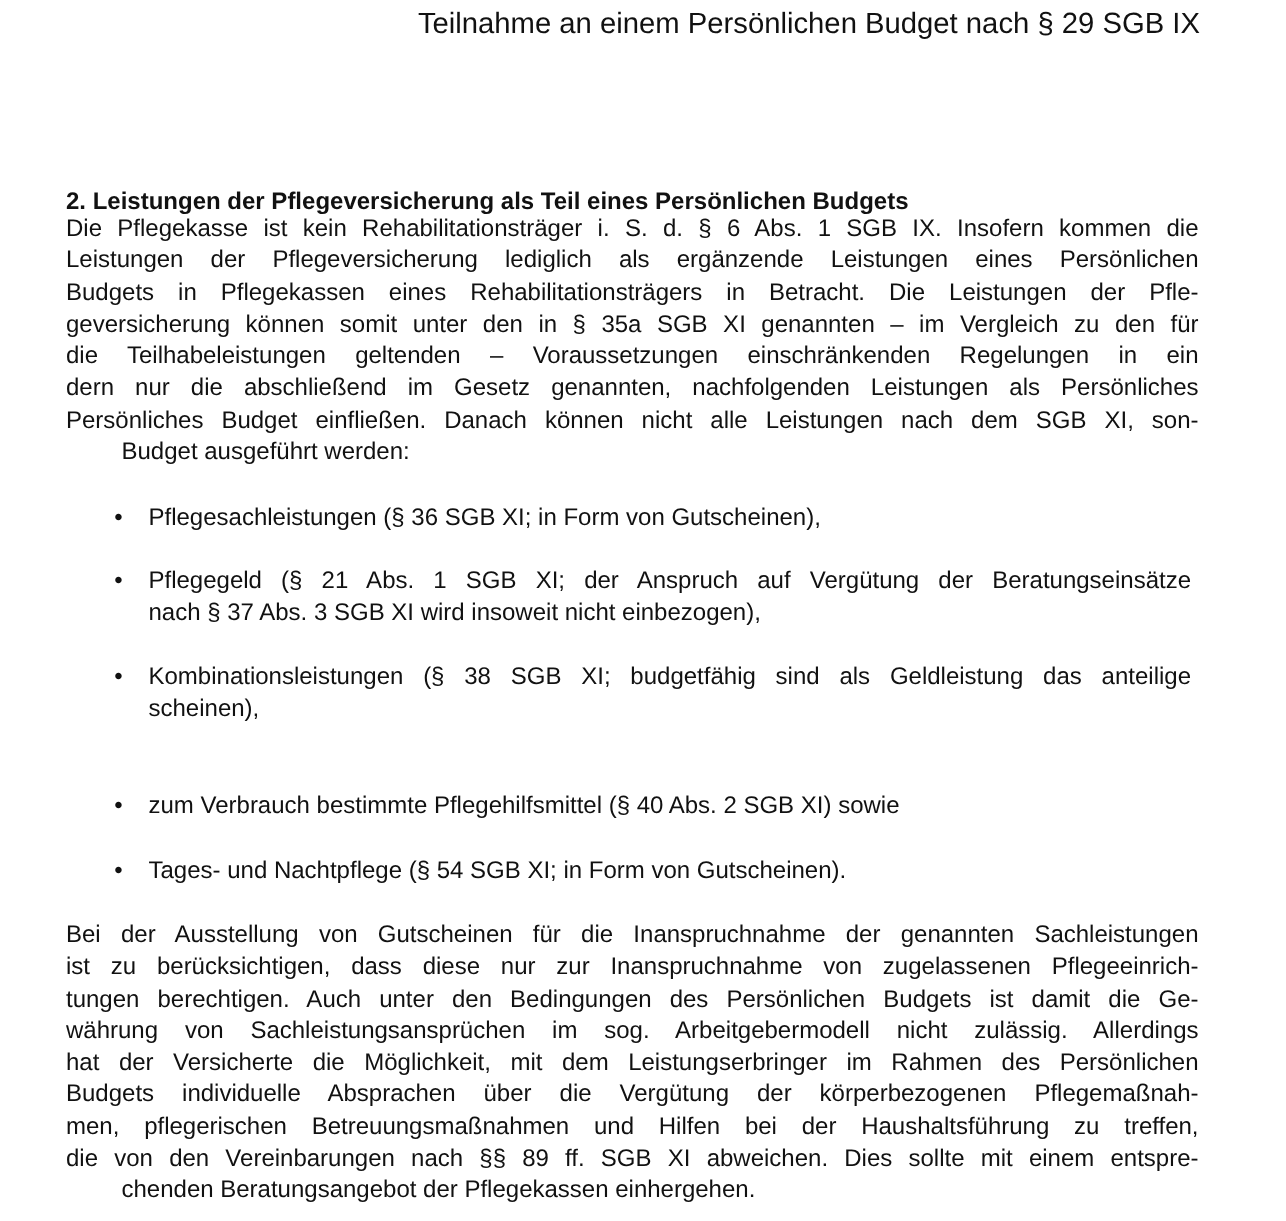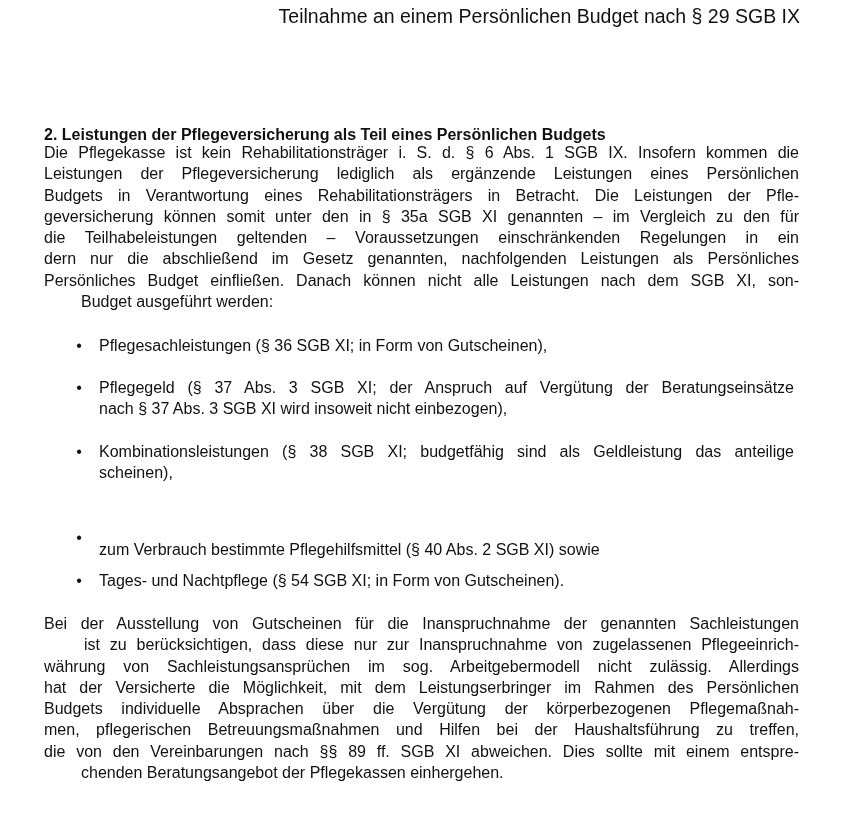--- a/index.html
+++ b/index.html
@@ -47,67 +47,68 @@
 
 <div class="header">
   <div>Teilnahme an einem Persönlichen Budget nach § 29 SGB IX</div>
 </div>
 
 <div class="heading">2. Leistungen der Pflegeversicherung als Teil eines Persönlichen Budgets</div>
 
 <div class="para" id="p1">
   <span class="line" style="white-space: normal; overflow: hidden;">Die Pflegekasse ist kein Rehabilitationsträger i. S. d. § 6 Abs. 1 SGB IX. Insofern kommen die</span>
   <span class="line" style="white-space: normal; overflow: hidden;">Leistungen der Pflegeversicherung lediglich als ergänzende Leistungen eines Persönlichen</span>
-  <span class="line" style="white-space: normal; overflow: hidden;">Budgets in Verantwortung eines Rehabilitationsträgers in Betracht. Die Leistungen der Pfle-</span>
+  <span class="line" style="white-space: normal; overflow: hidden;">Budgets in Pflegekassen eines Rehabilitationsträgers in Betracht. Die Leistungen der Pfle-</span>
   <span class="line" style="white-space: normal; overflow: hidden;">geversicherung können somit unter den in § 35a SGB XI genannten – im Vergleich zu den für</span>
   <span class="line" style="white-space: normal; overflow: hidden;">die Teilhabeleistungen geltenden – Voraussetzungen einschränkenden Regelungen in ein</span>
   <span class="line" style="white-space: normal; overflow: hidden;">dern nur die abschließend im Gesetz genannten, nachfolgenden Leistungen als Persönliches</span>
   <span class="line" style="white-space: normal; overflow: hidden;">Persönliches Budget einfließen. Danach können nicht alle Leistungen nach dem SGB XI, son-</span>
   <span class="line last" style="white-space: normal; overflow: hidden;">Budget ausgeführt werden:</span>
 </div>
 
 <div class="bullet" id="b0">
   <span class="dot">•</span>
   <div class="text">
     <span class="line last" style="white-space: normal; overflow: hidden;">Pflegesachleistungen (§ 36 SGB XI; in Form von Gutscheinen),</span>
   </div>
 </div>
 
 <div class="bullet" id="b1">
   <span class="dot">•</span>
   <div class="text">
-    <span class="line" style="white-space: normal; overflow: hidden;">Pflegegeld (§ 37 Abs. 3 SGB XI; der Anspruch auf Vergütung der Beratungseinsätze</span>
+    <span class="line" style="white-space: normal; overflow: hidden;">Pflegegeld (§ 21 Abs. 1 SGB XI; der Anspruch auf Vergütung der Beratungseinsätze</span>
     <span class="line last" style="white-space: normal; overflow: hidden;">nach § 37 Abs. 3 SGB XI wird insoweit nicht einbezogen),</span>
   </div>
 </div>
 
 <div class="bullet" id="b2">
   <span class="dot">•</span>
   <div class="text">
     <span class="line" style="white-space: normal; overflow: hidden;">Kombinationsleistungen (§ 38 SGB XI; budgetfähig sind als Geldleistung das anteilige</span>
     <span class="line last" style="white-space: normal; overflow: hidden;">scheinen),</span>
   </div>
 </div>
 
 <div class="bullet" id="b3">
   <span class="dot">•</span>
   <div class="text">
-    <span class="line last" style="white-space: normal; overflow: hidden; margin-top: 12px;">zum Verbrauch bestimmte Pflegehilfsmittel (§ 40 Abs. 2 SGB XI) sowie</span>
+    <span class="line last" style="white-space: normal; overflow: hidden;">zum Verbrauch bestimmte Pflegehilfsmittel (§ 40 Abs. 2 SGB XI) sowie</span>
   </div>
 </div>
 
 <div class="bullet" id="b4">
   <span class="dot">•</span>
   <div class="text">
     <span class="line last" style="white-space: normal; overflow: hidden;">Tages- und Nachtpflege (§ 54 SGB XI; in Form von Gutscheinen).</span>
   </div>
 </div>
 
 <div class="para" id="p2">
   <span class="line" style="white-space: normal; overflow: hidden;">Bei der Ausstellung von Gutscheinen für die Inanspruchnahme der genannten Sachleistungen</span>
-  <span class="line" style="white-space: normal; overflow: hidden; margin-left: 40px;">ist zu berücksichtigen, dass diese nur zur Inanspruchnahme von zugelassenen Pflegeeinrich-</span>
+  <span class="line" style="white-space: normal; overflow: hidden;">ist zu berücksichtigen, dass diese nur zur Inanspruchnahme von zugelassenen Pflegeeinrich-</span>
+  <span class="line" style="white-space: normal; overflow: hidden;">tungen berechtigen. Auch unter den Bedingungen des Persönlichen Budgets ist damit die Ge-</span>
   <span class="line" style="white-space: normal; overflow: hidden;">währung von Sachleistungsansprüchen im sog. Arbeitgebermodell nicht zulässig. Allerdings</span>
   <span class="line" style="white-space: normal; overflow: hidden;">hat der Versicherte die Möglichkeit, mit dem Leistungserbringer im Rahmen des Persönlichen</span>
   <span class="line" style="white-space: normal; overflow: hidden;">Budgets individuelle Absprachen über die Vergütung der körperbezogenen Pflegemaßnah-</span>
   <span class="line" style="white-space: normal; overflow: hidden;">men, pflegerischen Betreuungsmaßnahmen und Hilfen bei der Haushaltsführung zu treffen,</span>
   <span class="line" style="white-space: normal; overflow: hidden;">die von den Vereinbarungen nach §§ 89 ff. SGB XI abweichen. Dies sollte mit einem entspre-</span>
   <span class="line last" style="white-space: normal; overflow: hidden;">chenden Beratungsangebot der Pflegekassen einhergehen.</span>
 </div>
 
 </body></html>

